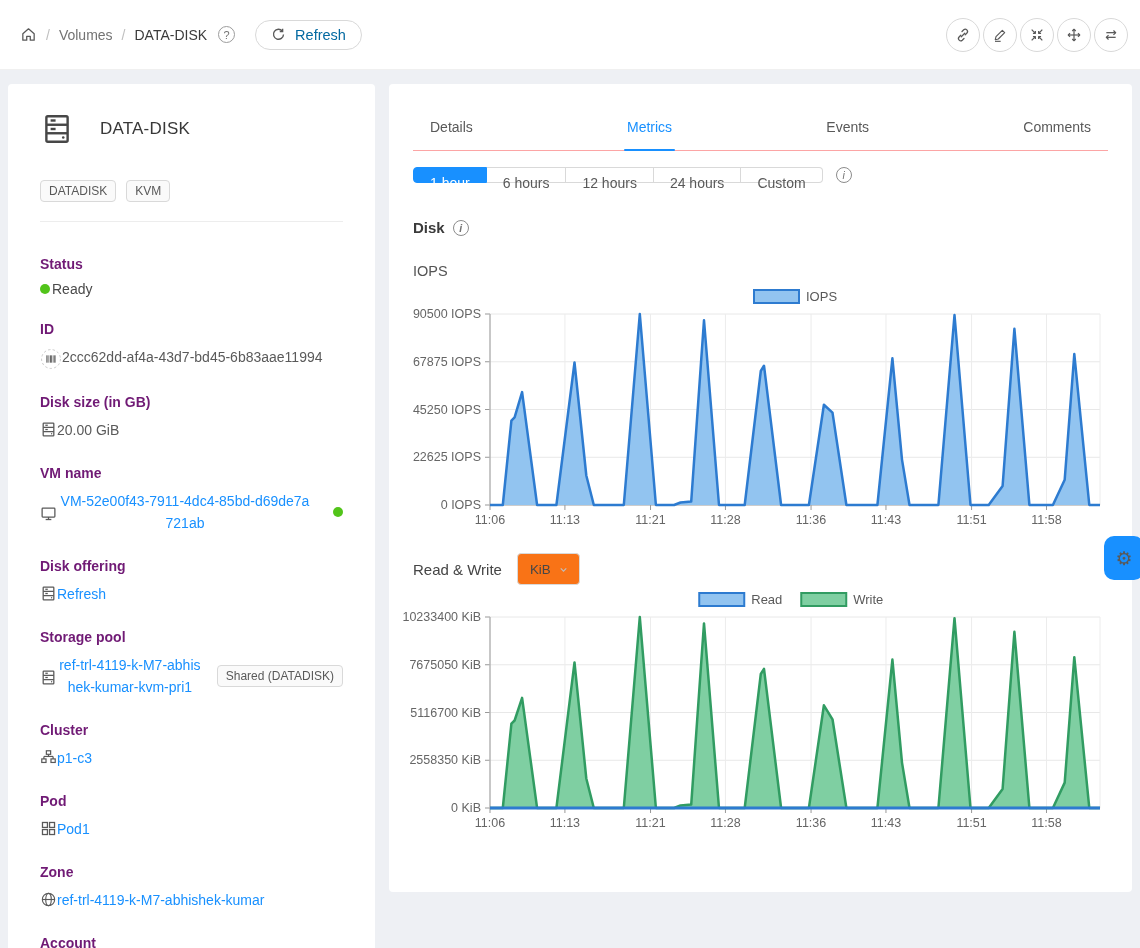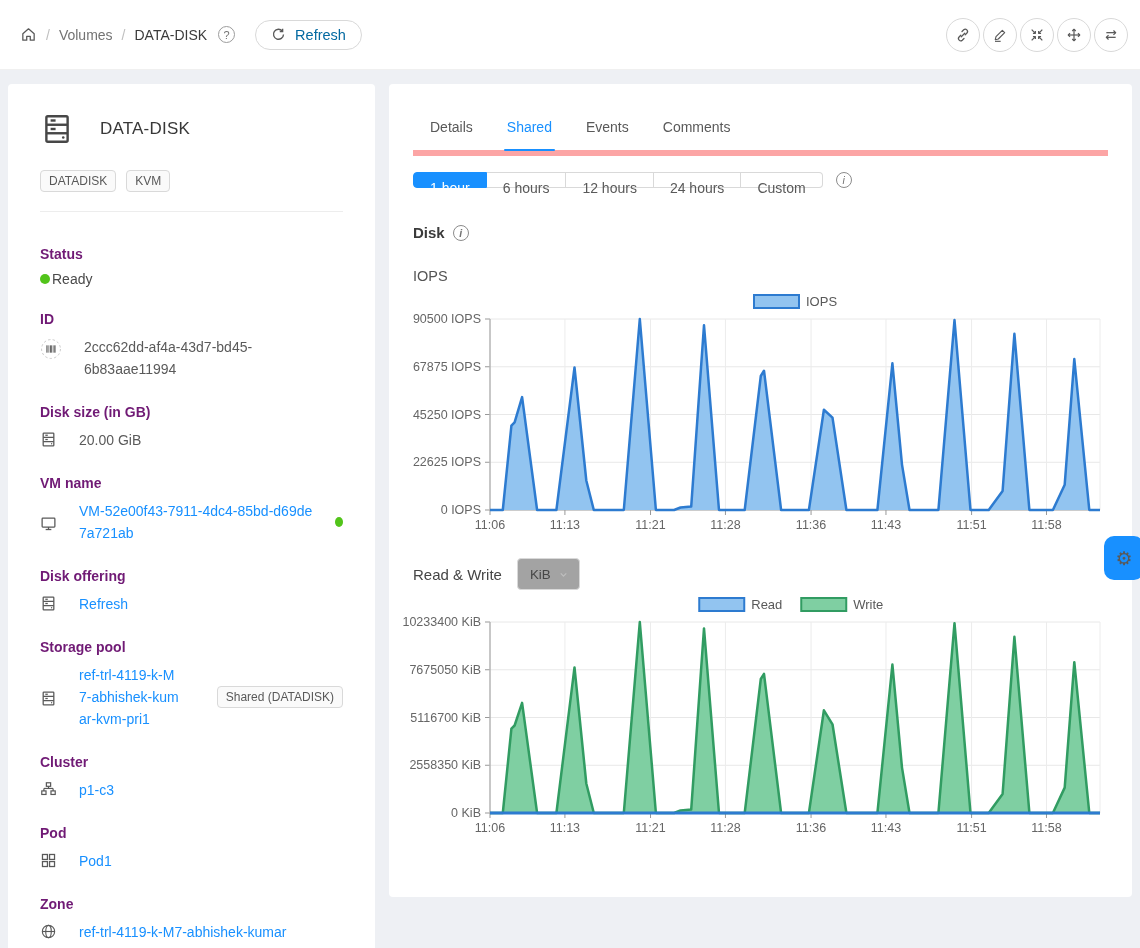--- a/index.html
+++ b/index.html
@@ -27,59 +27,59 @@
   
   .content { display:flex; align-items:flex-start; gap:14px; padding:14px 8px 0 8px; }
   .card { background:#fff; border-radius:4px; }
   .left-card { width:367px; height:1200px; padding:26px 32px 0 32px; flex:none; }
   .right-card { flex:1; padding:20px 24px 57px 24px; }
 
   
   .res-head { display:flex; align-items:center; gap:26px; }
   .res-head .big-icon { color:#474747; }
   .res-title { font-size:17px; color:#383838; font-weight:500; letter-spacing:.2px; }
-  .tag-row { margin-top:22px; display:flex; gap:10px; }
+  .tag-row { margin-top:32px; display:flex; gap:10px; }
   .chip { border:1px solid #d9d9d9; background:#fafafa; color:#595959; font-size:12px;
     border-radius:4px; padding:2px 8px; line-height:16px; white-space:nowrap; }
   .divider { border:none; border-top:1px solid #ededed; margin:19px 0 32px 0; }
   .field { margin-bottom:22px; }
   .field-label { font-weight:700; color:#701a75; line-height:20px; margin-bottom:7px; }
-  .field-value { display:flex; align-items:flex-start; gap:22px; color:#5a5a5a; line-height:22px; }
+  .field-value { display:flex; align-items:flex-start; gap:0; color:#5a5a5a; line-height:22px;text-align:center; }
   .field-value .icon { margin-top:2px; flex:none; }
   .blue-link { color:#1890ff; text-decoration:none; word-break:break-all; cursor:pointer; }
   .dot { width:10px; height:10px; border-radius:50%; background:#52c41a; display:inline-block; }
   .status-row { display:flex; align-items:center; gap:2px; color:#4a4a4a; }
   .vm-row { align-items:center; }
   .vm-row .blue-link { max-width:256px; }
   .vm-row .dot { margin-left:auto; }
   .pool-row { align-items:center; }
   .pool-row .blue-link { max-width:152px; }
   .pool-row .chip { margin-left:14px; }
 
   
-  .tabs { display:flex; border-bottom:6px solid #fca5a5; }
+  .tabs { display:flex; border-bottom:1px solid #fca5a5;justify-content:space-between; }
   .tab { padding:12px 17px; line-height:22px; color:#595959; cursor:pointer; position:relative; }
   .tab.active { color:#1890ff; font-weight:500; }
   .tab.active::after { content:""; position:absolute; left:14px; right:14px; bottom:-1px;
     height:2px; background:#1890ff; border-radius:2px; }
   .range-row { margin-top:16px; display:flex; align-items:center; }
   .seg-group { display:flex; }
   .seg { height:16px; line-height:30px; padding:0 16px; border:1px solid #d9d9d9;
     border-left-width:0; background:#fff; color:#595959; cursor:pointer; font-size:14px; }
   .seg:first-child { border-left-width:1px; border-radius:4px 0 0 4px; }
   .seg:last-child { border-radius:0 4px 4px 0; }
   .seg.active { background:#1890ff; border-color:#1890ff; color:#fff; }
   .range-row .icon { margin-left:13px; }
   .section-title { margin-top:35px; font-size:15px; font-weight:700; color:#3b3b3b;
     line-height:20px; display:flex; align-items:center; gap:8px; }
   .chart-title { margin-top:23px; font-size:14.5px; color:#545454; line-height:20px; }
   .rw-row { margin-top:21px; display:flex; align-items:center; gap:15px; }
   .rw-title { font-size:15px; color:#454545; }
   .unit-select { height:32px; min-width:62px; border:1px solid #d9d9d9; border-radius:4px;
-    background:#a3a3a3; display:inline-flex; align-items:center; gap:7px; padding:0 10px 0 12px;
+    background:#f97316; display:inline-flex; align-items:center; gap:7px; padding:0 10px 0 12px;
     color:#474747; cursor:pointer; }
   .unit-select .icon { color:#bfbfbf; }
   svg.chart { display:block; overflow:visible; margin-top:3px; }
   svg.chart text { font-family:"Liberation Sans", sans-serif; }
 
   
   .gear-fab { position:fixed; top:536px; right:-4px; width:40px; height:44px;
     background:#1890ff; border:none; border-radius:10px; color:#fff; cursor:pointer;
     display:flex; align-items:center; justify-content:center; font-size:19px; }
 
@@ -337,21 +337,21 @@
 
     <div class="field">
       <div class="field-label">Account</div>
 
     </div>
   </div>
 
   <div class="card right-card">
     <div class="tabs">
       <div class="tab">Details</div>
-      <div class="tab active">Shared</div>
+      <div class="tab active">Metrics</div>
       <div class="tab">Events</div>
       <div class="tab">Comments</div>
     </div>
 
     <div class="range-row">
       <div class="seg-group">
         <button class="seg active">1 hour</button>
         <button class="seg">6 hours</button>
         <button class="seg">12 hours</button>
         <button class="seg">24 hours</button>

